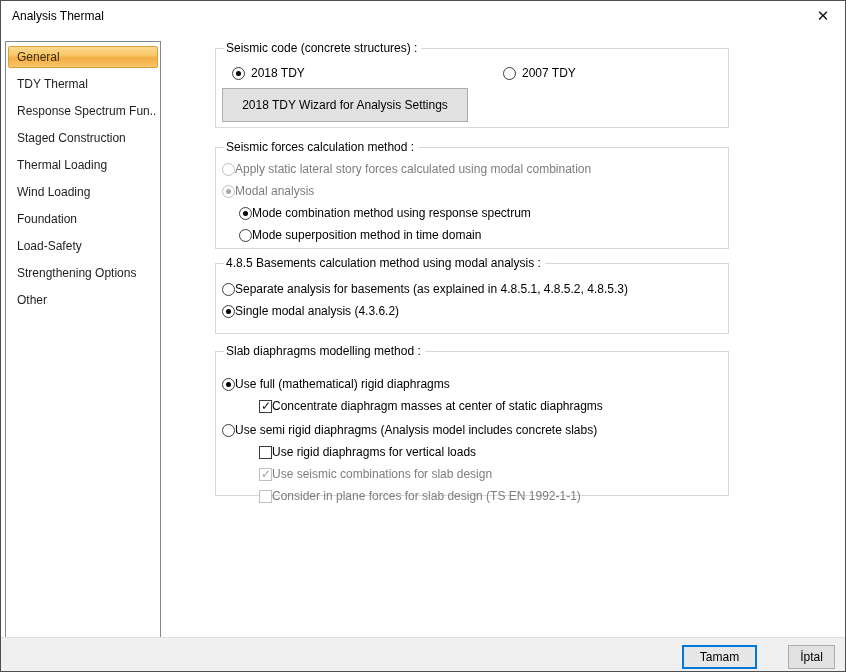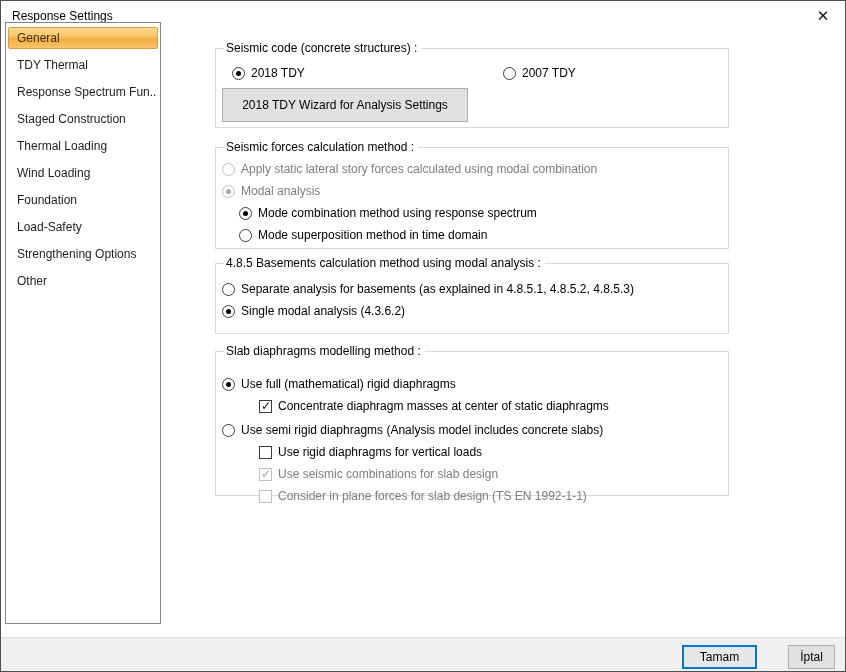--- a/index.html
+++ b/index.html
@@ -12,21 +12,21 @@
   }
 
   
   .titlebar { position:absolute; left:0; top:0; width:100%; height:30px; background:#fff; }
   .titlebar .title { position:absolute; left:11px; top:8px; font-size:12px; color:#000; }
   .titlebar .close { position:absolute; right:11px; top:5px; font-size:15px; color:#111;
                      width:22px; height:20px; text-align:center; line-height:20px; cursor:default; }
 
   
   .sidebar {
-    position:absolute; left:4px; top:21px; width:156px; height:602px;
+    position:absolute; left:4px; top:40px; width:156px; height:602px;
     background:#fff; border:1px solid #82888f; padding:4px 1px 0 1px;
   }
   .side-item {
     height:22px; line-height:20px; margin:0 1px 5px 1px; padding-left:8px;
     color:#1e1e1e; border:1px solid transparent; border-radius:2px; cursor:default;
     white-space:nowrap; overflow:hidden;
   }
   .side-item.selected {
     border:1px solid #dd9f3d;
     background:linear-gradient(180deg,#fbda90 0%,#f9c768 40%,#f5ae44 55%,#f7bb5a 85%,#f9c76b 100%);
@@ -35,21 +35,21 @@
 
   
   .group { position:absolute; left:178px; width:514px; border:1px solid #d9d9d9; background:#fff;margin-left:36px; }
   .gtitle { position:absolute; top:-8px; left:8px; background:#fff; padding:0 4px 0 2px; color:#000; white-space:nowrap; }
   .g1 { top:47px;  height:80px;  }
   .g2 { top:146px; height:102px; padding-top:10px; }
   .g3 { top:262px; height:71px;  padding-top:14px; }
   .g4 { top:350px; height:145px; padding-top:21px; }
 
   
-  .ctrl-row { display:flex; align-items:center; gap:6px; height:22px; white-space:nowrap; }
+  .ctrl-row { display:flex; align-items:center; gap:0; height:22px; white-space:nowrap; }
   .indent0 { padding-left:6px; }
   .indent1 { padding-left:23px; }
   .indent2 { padding-left:43px; }
   .gap { margin-top:2px; }
   .g1-row { position:absolute; top:17px; display:flex; align-items:center; gap:6px;padding-left:10px; }
 
   .radio { width:13px; height:13px; border:1px solid #3c3c3c; border-radius:50%;
            background:#fff; display:inline-block; position:relative; flex:none; }
   .radio.checked::after { content:''; position:absolute; left:3px; top:3px; width:5px; height:5px;
            border-radius:50%; background:#000; }
@@ -76,21 +76,21 @@
          color:#000; font-family:"Liberation Sans", sans-serif; font-size:12px; cursor:default; }
   .btn.ok { right:88px; width:75px; border:2px solid #0078d7; background:#e7e7e7; }
   .btn.cancel { right:10px; width:47px; }
 </style>
 </head>
 <body>
 
 <div class="window">
 
   <div class="titlebar">
-    <span class="title">Response Settings</span>
+    <span class="title">Analysis Thermal</span>
     <span class="close">✕</span>
   </div>
 
   <div class="sidebar" id="sidebar">
       <div class="side-item selected">General</div>
       <div class="side-item">TDY Thermal</div>
       <div class="side-item">Response Spectrum Fun...</div>
       <div class="side-item">Staged Construction</div>
       <div class="side-item">Thermal Loading</div>
       <div class="side-item">Wind Loading</div>

